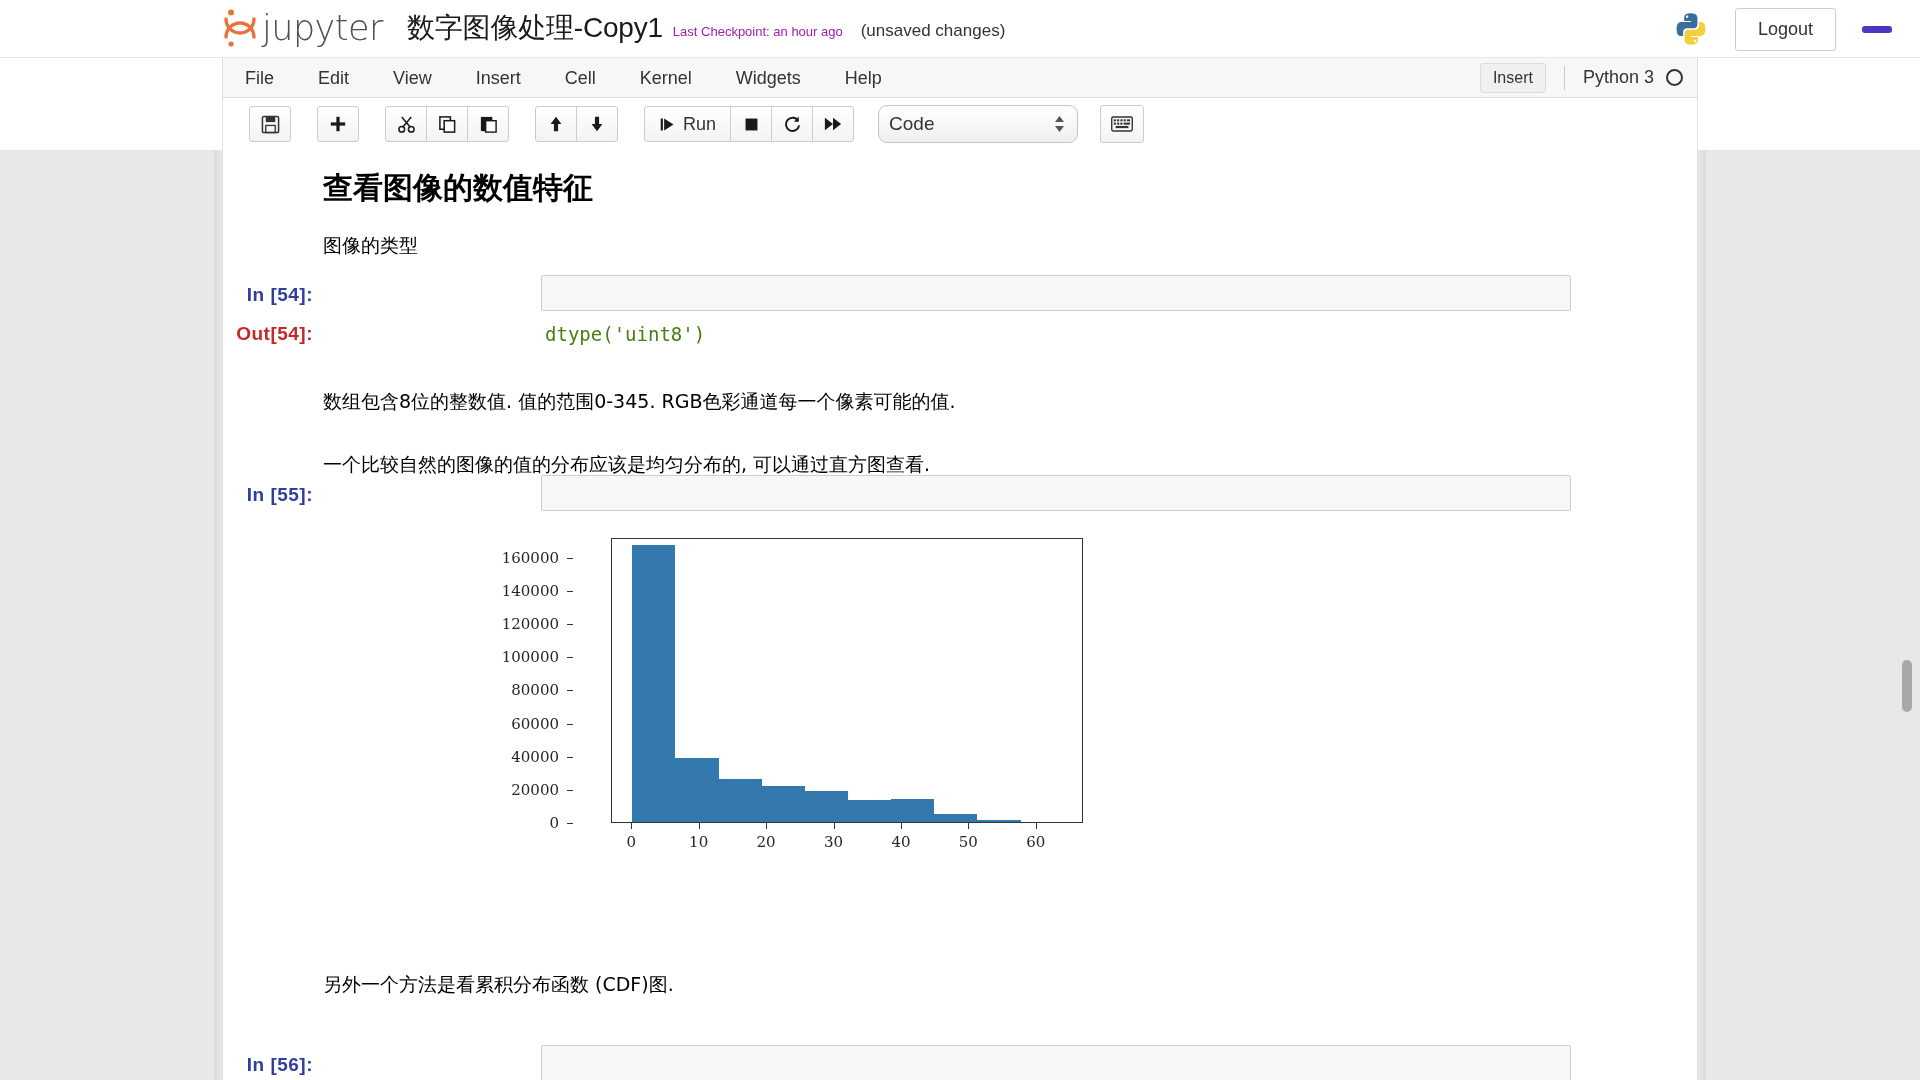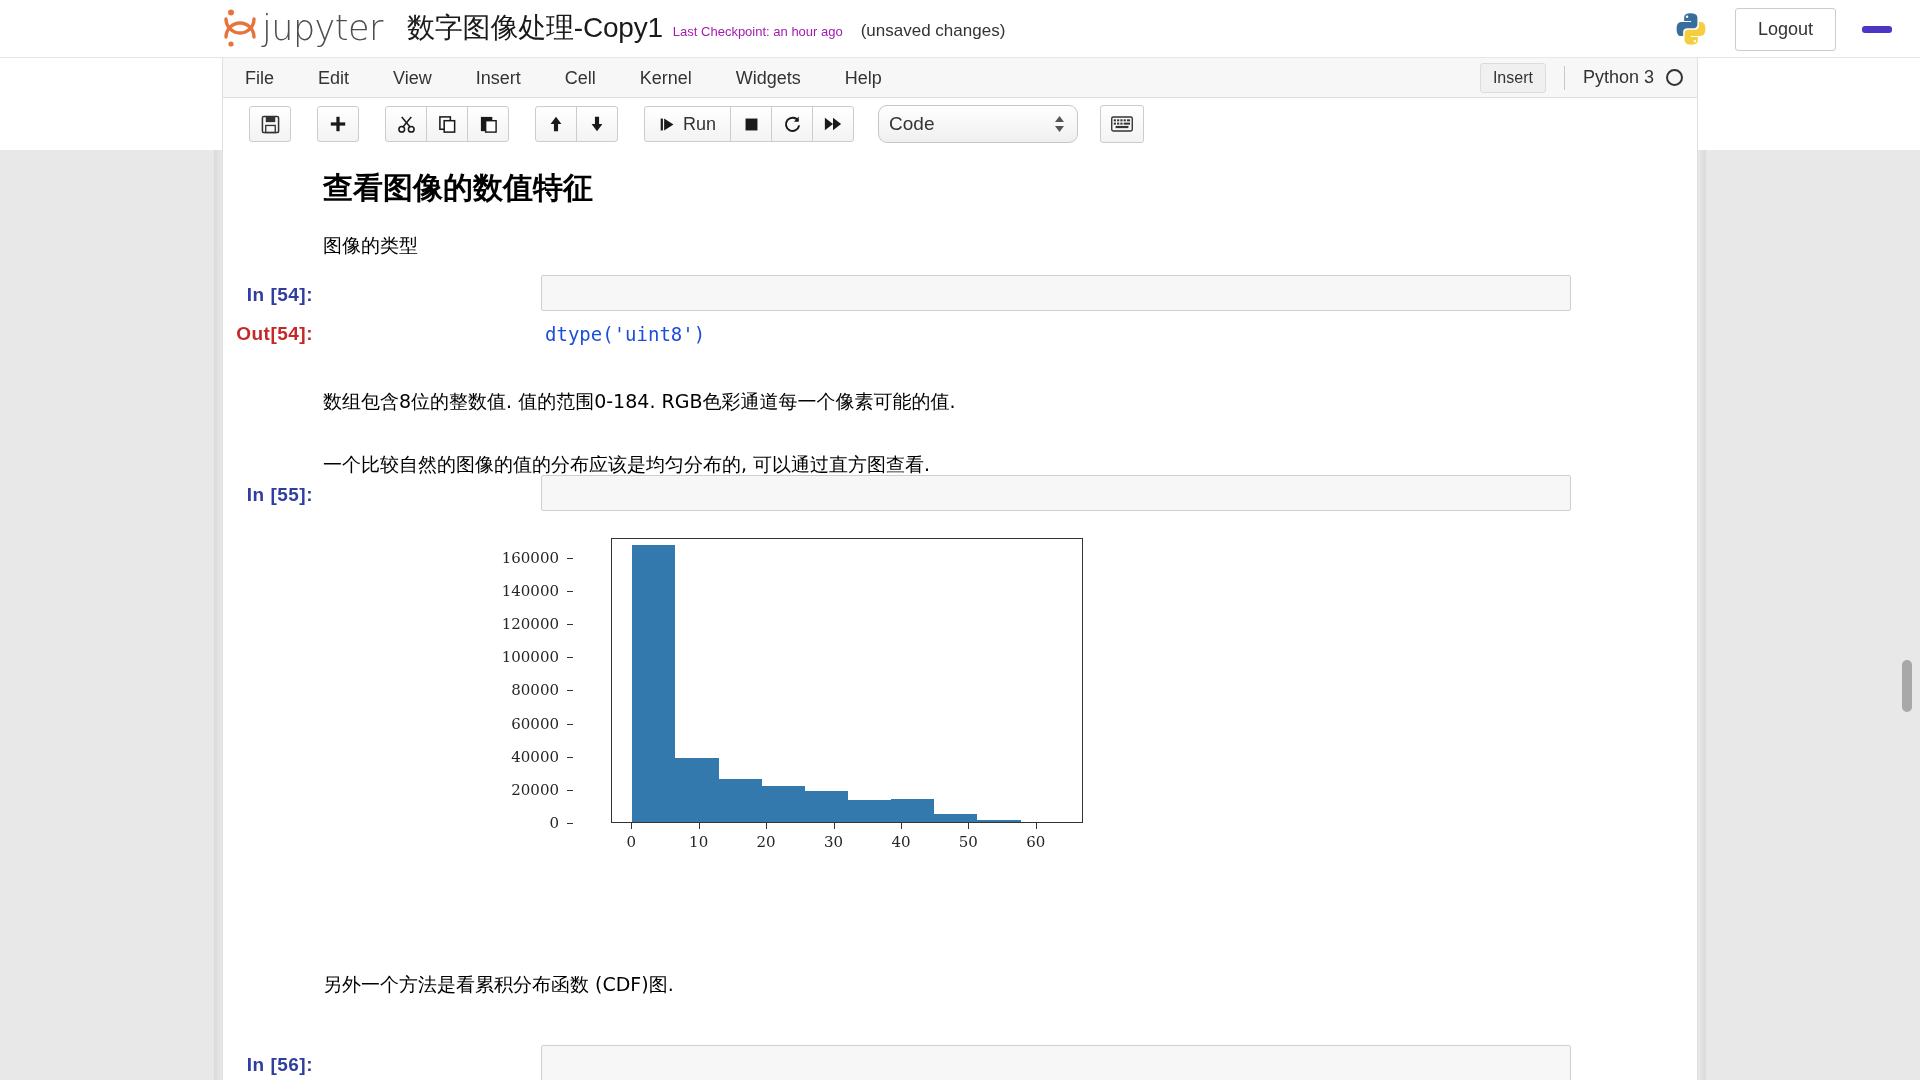--- a/index.html
+++ b/index.html
@@ -163,21 +163,21 @@
   .prompt.out { color: #c62828; }
 
   .code-input {
     position: absolute; left: 318px; width: 1030px; height: 36px;
     background: #f7f7f7; border: 1px solid #cfcfcf;
     border-radius: 2px;
   }
   .out-text {
     position: absolute; left: 322px;
     font-family: "DejaVu Sans Mono", monospace;
-    font-size: 19px; color: #1d4ed8;
+    font-size: 19px; color: #4d7c0f;
   }
 
   
   .chart-box {
     position: absolute;
     border: 1px solid #333;
     background: #ffffff;
   }
   .plot-area { position: absolute; inset: 0; }
   .bar {
@@ -396,21 +396,21 @@
       </div>
 
       <div class="cell-block" style="top:125px;">
         <div class="prompt in" style="left:-40px; top:9px;">In [54]:</div>
         <div class="code-input" style="top:0;"></div>
         <div class="prompt out" style="left:-40px; top:48px;">Out[54]:</div>
         <div class="out-text" style="top:48px;">dtype('uint8')</div>
       </div>
 
       <div class="cell-block" style="top:237px;">
-        <div class="md-text" style="margin-left:100px;">数组包含8位的整数值. 值的范围0-184. RGB色彩通道每一个像素可能的值.</div>
+        <div class="md-text" style="margin-left:100px;">数组包含8位的整数值. 值的范围0-345. RGB色彩通道每一个像素可能的值.</div>
         <div class="md-text" style="margin-left:100px; margin-top:34px;">一个比较自然的图像的值的分布应该是均匀分布的, 可以通过直方图查看.</div>
       </div>
 
       <div class="cell-block" style="top:325px;">
         <div class="prompt in" style="left:-40px; top:9px;">In [55]:</div>
         <div class="code-input" style="top:0;"></div>
 
         <div style="position:absolute; left:350px; top:63px; width:510px; height:320px;">
 
           <div id="ylabels" style="position:absolute; left:-82px; top:0; width:82px; height:285px;">

